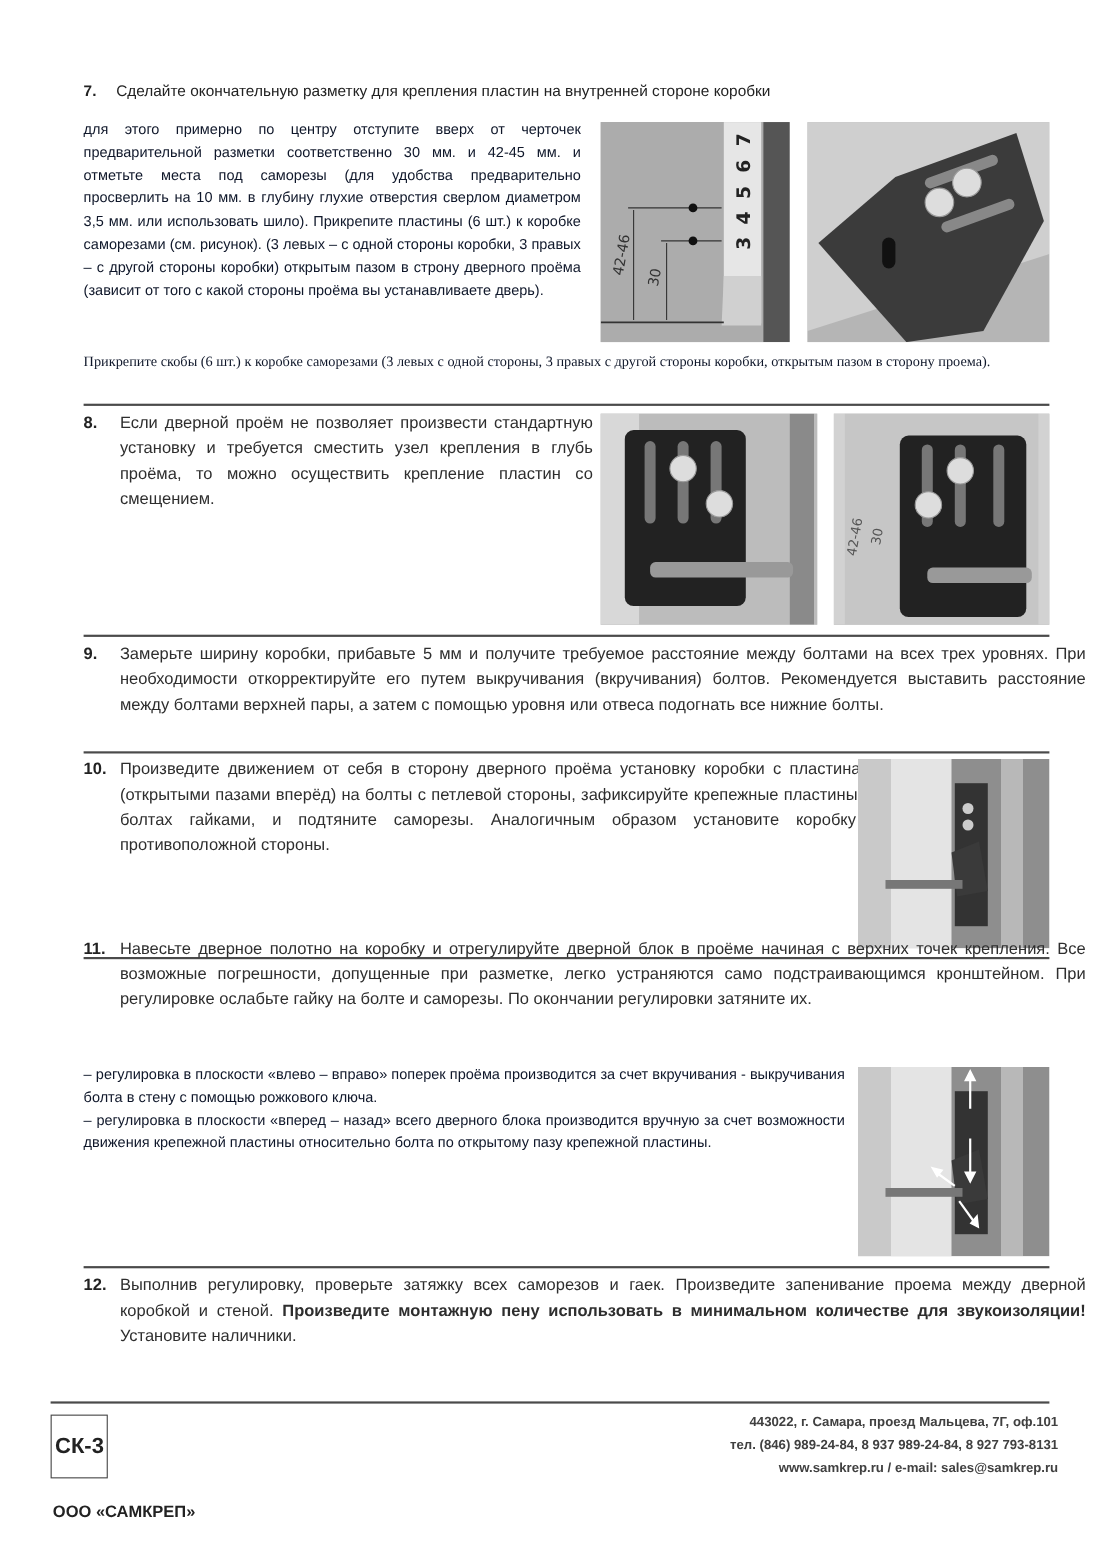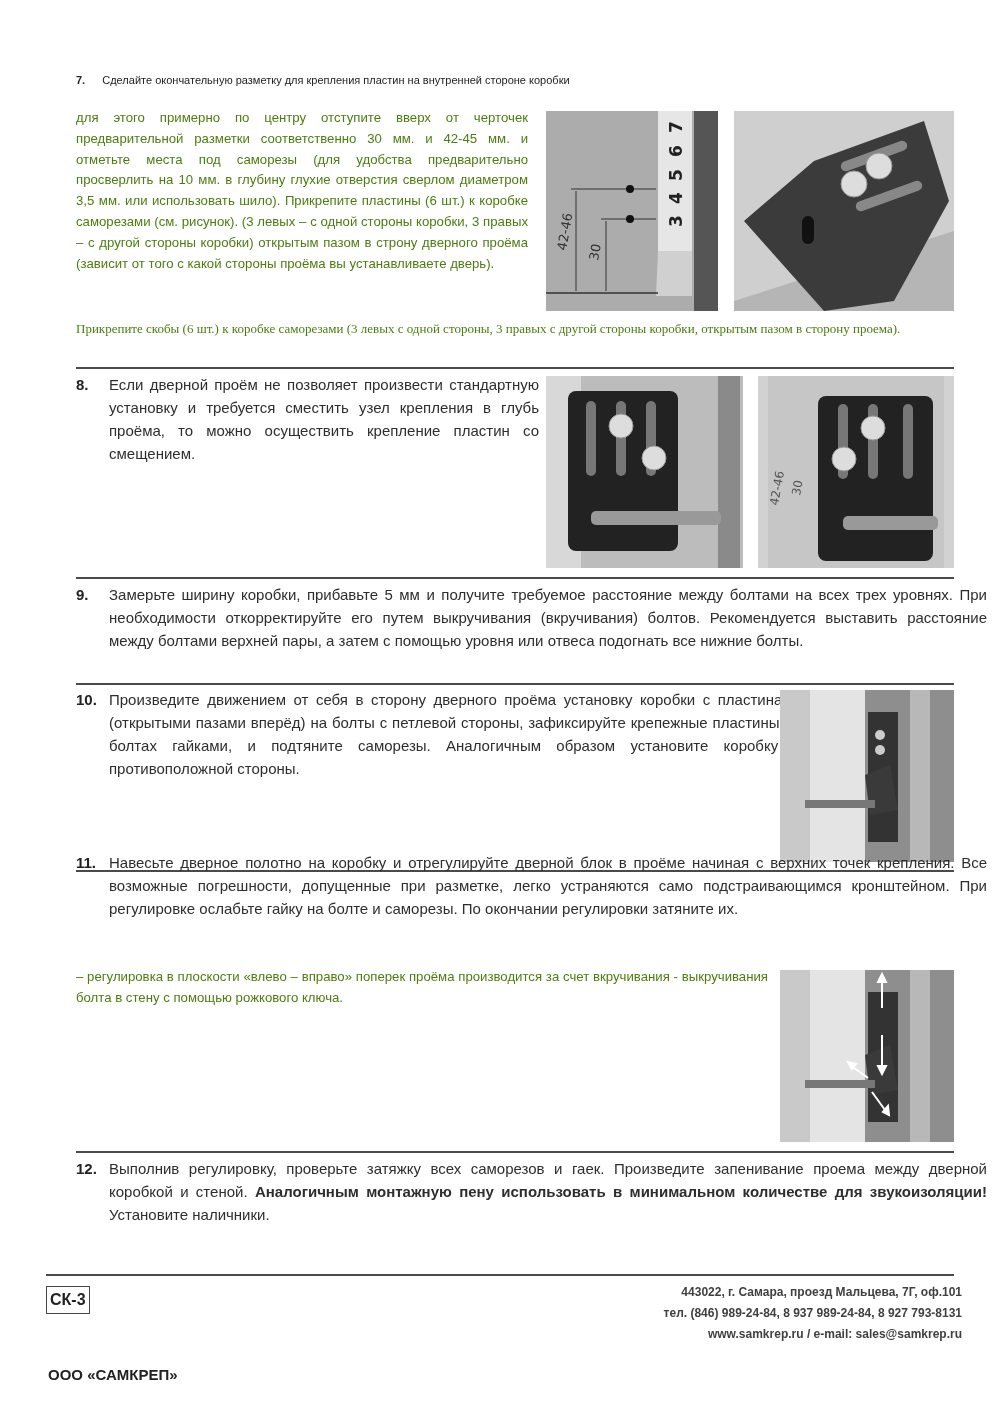--- a/index.html
+++ b/index.html
@@ -1,28 +1,28 @@
 <!DOCTYPE html>
 <html><head>
 <meta charset="utf-8">
 <style>
   html, body { margin:0; padding:0; background:#ffffff; }
   body { width:1000px; height:1414px; position:relative; overflow:hidden;
          font-family:"Liberation Sans", "DejaVu Sans", sans-serif; color:#2a2a2a; }
   .abs { position:absolute; }
   .rule { position:absolute; left:76px; width:878px; height:2px; background:#4a4a4a; }
   .num { font-weight:bold; color:#222; }
-  .heading { font-size:11px; color:#222; }
-  .p { font-size:13.2px; line-height:20.8px; text-align:justify; color:#4d7c0f; }
+  .heading { font-size:14px; color:#222; }
+  .p { font-size:13.2px; line-height:20.8px; text-align:justify; color:#0f172a; }
   .p2 { font-size:15px; line-height:23px; text-align:justify; color:#2e2e2e; }
   .hang { padding-left:33px; text-indent:-33px; }
   .photo { position:absolute; background:#bdbdbd; overflow:hidden; }
   .photo svg { width:100%; height:100%; display:block; }
-  .footer-code { position:absolute; left:46px; top:1286px; border:1.5px solid #444; padding:1px 3px;
-                 font-size:16px; font-weight:bold; color:#222; line-height:24px; }
+  .footer-code { position:absolute; left:46px; top:1286px; border:1.5px solid #444; padding:16px 3px;
+                 font-size:20px; font-weight:bold; color:#222; line-height:24px; }
   .footer-org { position:absolute; left:48px; top:1318px; font-size:15px; font-weight:bold; color:#222;margin-top:48px; }
   .footer-right { position:absolute; right:38px; top:1282px; text-align:right; font-size:12px;
                   font-weight:bold; line-height:21px; color:#404040; }
 </style>
 </head>
 <body>
 
 <div class="abs heading" style="left:76px; top:74px; width:880px;">
   <span class="num">7.</span>
   <span style="margin-left:14px;">Сделайте окончательную разметку для крепления пластин на внутренней стороне коробки</span>
@@ -125,20 +125,21 @@
     <circle cx="100" cy="60" r="5" fill="#ccc"></circle>
   </svg>
 </div>
 
 <div class="rule" style="top:870px;"></div>
 <div class="abs p2 hang" style="left:76px; top:851px; width:878px;">
   <span class="num" style="display:inline-block; width:33px; text-indent:0;">11.</span><span>Навесьте дверное полотно на коробку и отрегулируйте дверной блок в проёме начиная с верхних точек крепления. Все возможные погрешности, допущенные при разметке, легко устраняются само подстраивающимся кронштейном. При регулировке ослабьте гайку на болте и саморезы. По окончании регулировки затяните их.</span>
 </div>
 <div class="abs p" style="left:76px; top:967px; width:692px;">
   <div>– регулировка в плоскости «влево – вправо» поперек проёма производится за счет вкручивания - выкручивания болта в стену с помощью рожкового ключа.</div>
+  <div>– регулировка в плоскости «вперед – назад» всего дверного блока производится вручную за счет возможности движения крепежной пластины относительно болта по открытому пазу крепежной пластины.</div>
 </div>
 <div class="photo" style="left:780px; top:970px; width:174px; height:172px;">
   <svg viewBox="0 0 174 172" preserveAspectRatio="none">
     <rect width="174" height="172" fill="#e4e4e4"></rect>
     <rect x="0" y="0" width="30" height="172" fill="#c9c9c9"></rect>
     <rect x="85" y="0" width="89" height="172" fill="#8e8e8e"></rect>
     <rect x="130" y="0" width="20" height="172" fill="#b8b8b8"></rect>
     <rect x="88" y="22" width="30" height="130" fill="#333"></rect>
     <polygon points="85,85 110,75 118,120 90,125" fill="#3a3a3a"></polygon>
     <rect x="25" y="110" width="70" height="8" fill="#777"></rect>
@@ -150,21 +151,21 @@
       <line x1="70" y1="95" x2="88" y2="108"></line>
         <polygon points="68,92 76,94 72,99"></polygon>
       <line x1="92" y1="122" x2="105" y2="140"></line>
         <polygon points="103,142 108,136 109,145"></polygon>
     </g>
   </svg>
 </div>
 
 <div class="rule" style="top:1151px;"></div>
 <div class="abs p2 hang" style="left:76px; top:1157px; width:878px;">
-  <span class="num" style="display:inline-block; width:33px; text-indent:0;">12.</span><span>Выполнив регулировку, проверьте затяжку всех саморезов и гаек. Произведите запенивание проема между дверной коробкой и стеной. </span><b>Аналогичным монтажную пену использовать в минимальном количестве для звукоизоляции!</b><span> Установите наличники.</span>
+  <span class="num" style="display:inline-block; width:33px; text-indent:0;">12.</span><span>Выполнив регулировку, проверьте затяжку всех саморезов и гаек. Произведите запенивание проема между дверной коробкой и стеной. </span><b>Произведите монтажную пену использовать в минимальном количестве для звукоизоляции!</b><span> Установите наличники.</span>
 </div>
 
 <div class="rule" style="top:1274px; left:46px; width:908px;"></div>
 <div class="footer-code">СК-3</div>
 <div class="footer-org">ООО «САМКРЕП»</div>
 <div class="footer-right">
   <div>443022, г. Самара, проезд Мальцева, 7Г, оф.101</div>
   <div>тел. (846) 989-24-84, 8 937 989-24-84, 8 927 793-8131</div>
   <div>www.samkrep.ru / e-mail: sales@samkrep.ru</div>
 </div>

